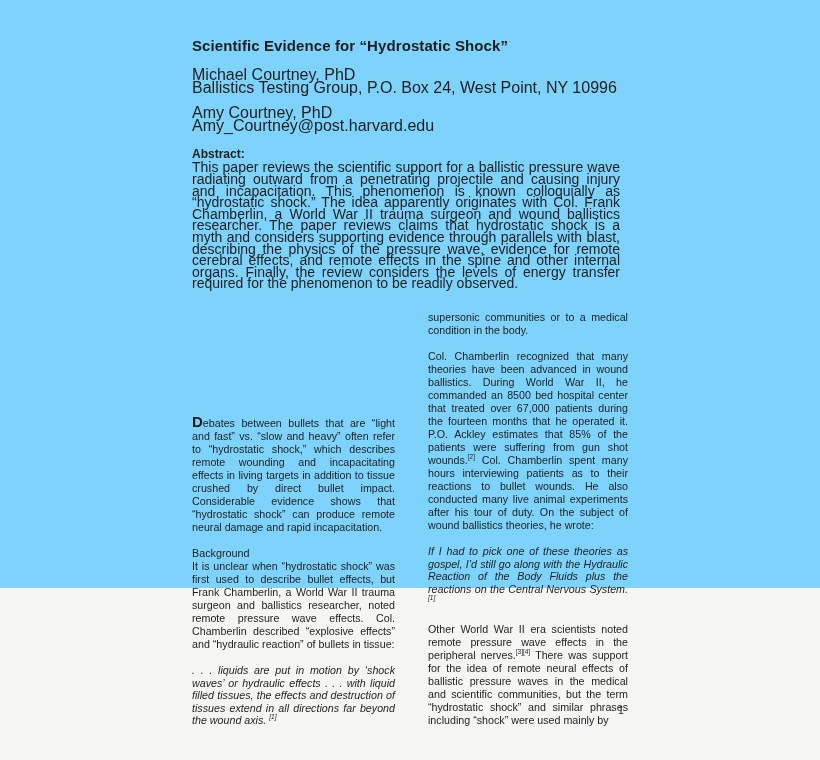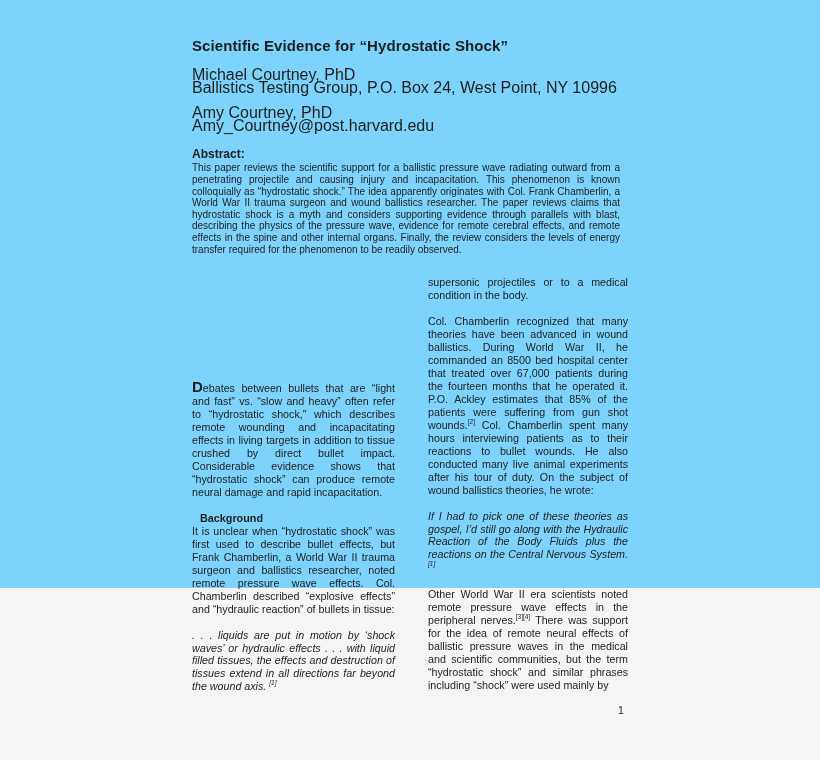--- a/index.html
+++ b/index.html
@@ -37,21 +37,21 @@
     line-height: 12.6px;
     margin: 0 0 13px 0;
   }
   .author-block div { margin: 0; }
   .abstract-label {
     font-size: 12px;
     font-weight: bold;
     margin: 15px 0 0 0;
   }
   .abstract-text {
-    font-size: 10px;
+    font-size: 14px;
     line-height: 11.6px;
     text-align: justify;
     margin: 1px 8px 0 0;
   }
   .columns {
     display: flex;
     gap: 33px;
     margin-top: 21px;
     align-items: flex-end;
   }
@@ -63,22 +63,22 @@
     text-align: justify;
     margin: 0 0 13px 0;
   }
   .col p:last-child { margin-bottom: 0; }
   .dropcap {
     font-size: 15px;
     font-weight: bold;
   }
   .section-heading {
     font-size: 10.8px;
-    font-weight: bold;
-    margin: 0 0 1px 8px;
+    font-weight: normal;
+    margin: 0 0 1px 0;
   }
   .quote {
     font-style: italic;
   }
   .col .quote {
     line-height: 12.6px;
     margin-bottom: 15px;
   }
   sup.ref {
     font-size: 6.5px;
@@ -120,21 +120,21 @@
         <p><span class="dropcap">D</span><span>ebates between bullets that are “light and fast” vs. “slow and heavy” often refer to “hydrostatic shock,” which describes remote wounding and incapacitating effects in living targets in addition to tissue crushed by direct bullet impact. Considerable evidence shows that “hydrostatic shock” can produce remote neural damage and rapid incapacitation.</span></p>
 
         <div class="section-heading">Background</div>
         <p>It is unclear when “hydrostatic shock” was first used to describe bullet effects, but Frank Chamberlin, a World War II trauma surgeon and ballistics researcher, noted remote pressure wave effects.  Col. Chamberlin described “explosive effects” and “hydraulic reaction” of bullets in tissue:</p>
 
         <p class="quote"><span>. . . liquids are put in motion by ‘shock waves’ or hydraulic effects . . . with liquid filled tissues, the effects and destruction of tissues extend in all directions far beyond the wound axis. </span><sup class="ref">[1]</sup></p>
 
       </div>
 
       <div class="col-right">
-        <p>supersonic projectiles or to a medical condition in the body.</p>
+        <p>supersonic communities or to a medical condition in the body.</p>
 
         <p><span>Col. Chamberlin recognized that many theories have been advanced in wound ballistics.  During World War II, he commanded an 8500 bed hospital center that treated over 67,000 patients during the fourteen months that he operated it. P.O. Ackley estimates that 85% of the patients were suffering from gun shot wounds.</span><sup class="ref">[2]</sup><span> Col. Chamberlin spent many hours interviewing patients as to their reactions to bullet wounds. He also conducted many live animal experiments after his tour of duty. On the subject of wound ballistics theories, he wrote:</span></p>
 
         <p class="quote"><span>If I had to pick one of these theories as gospel, I’d still go along with the Hydraulic Reaction of the Body Fluids plus the reactions on the Central Nervous System.</span><sup class="ref">[1]</sup></p>
 
         <p><span>Other World War II era scientists noted remote pressure wave effects in the peripheral nerves.</span><sup class="ref">[3][4]</sup><span> There was support for the idea of remote neural effects of ballistic pressure waves in the medical and scientific communities, but the term “hydrostatic shock” and similar phrases including “shock” were used mainly by</span></p>
       </div>
 
     </div>
   </div>

